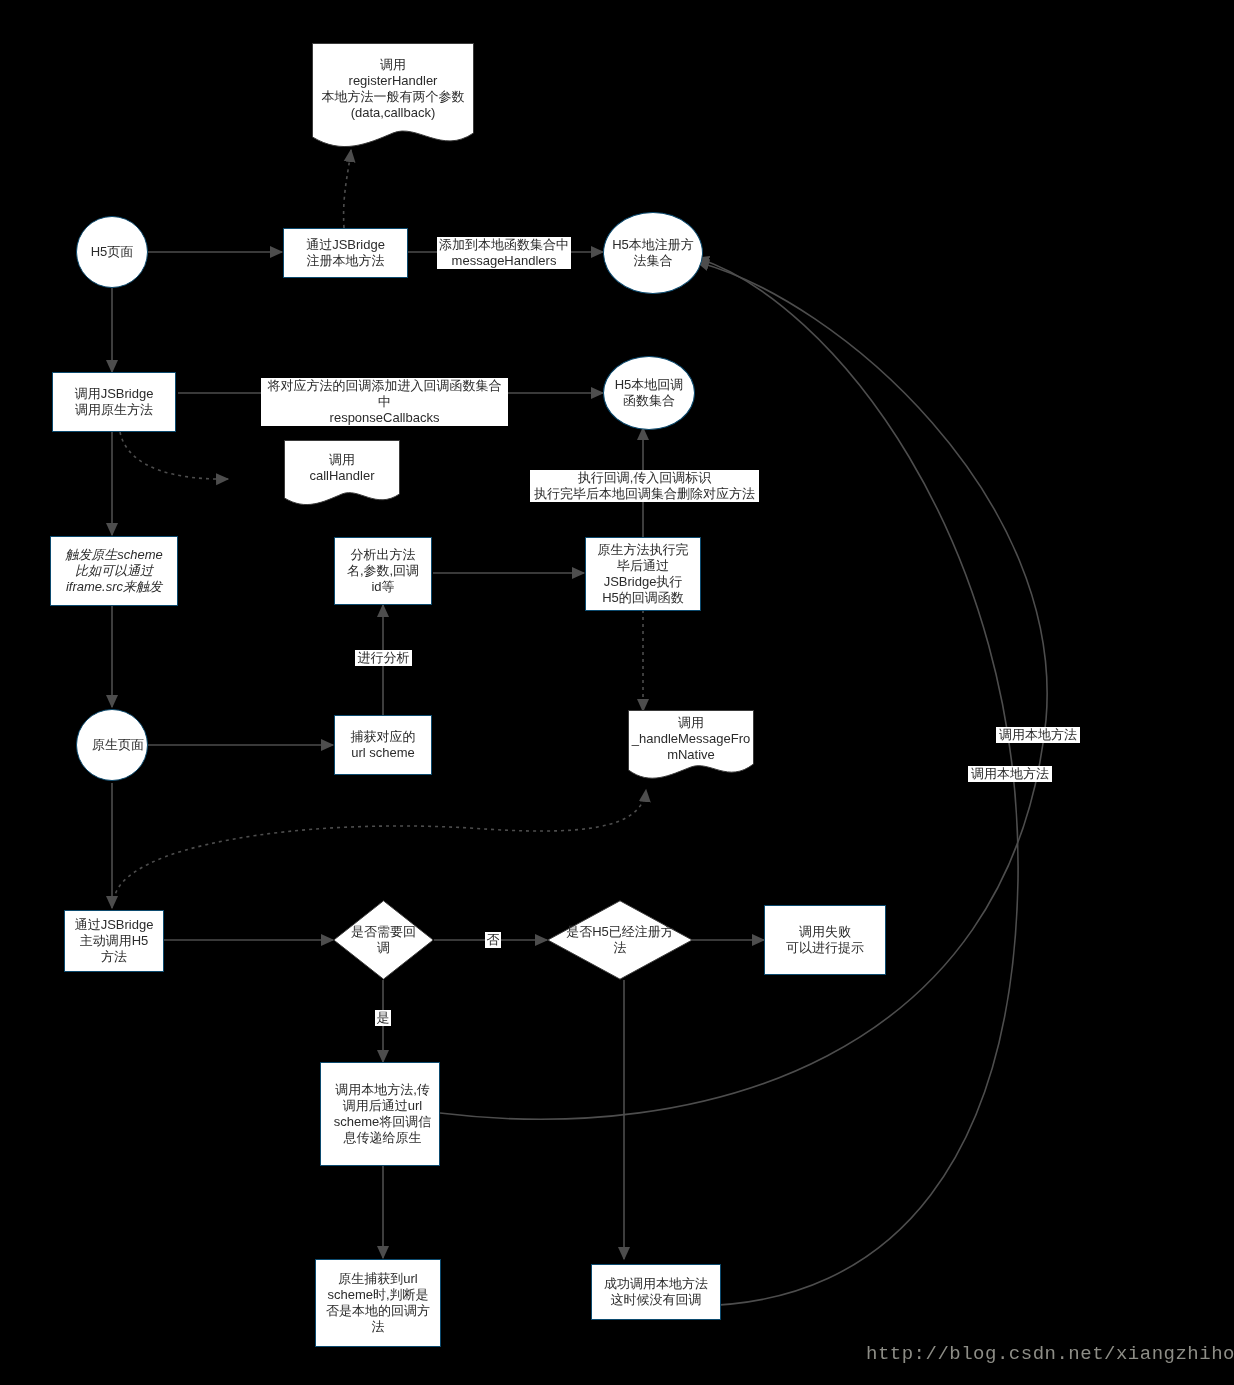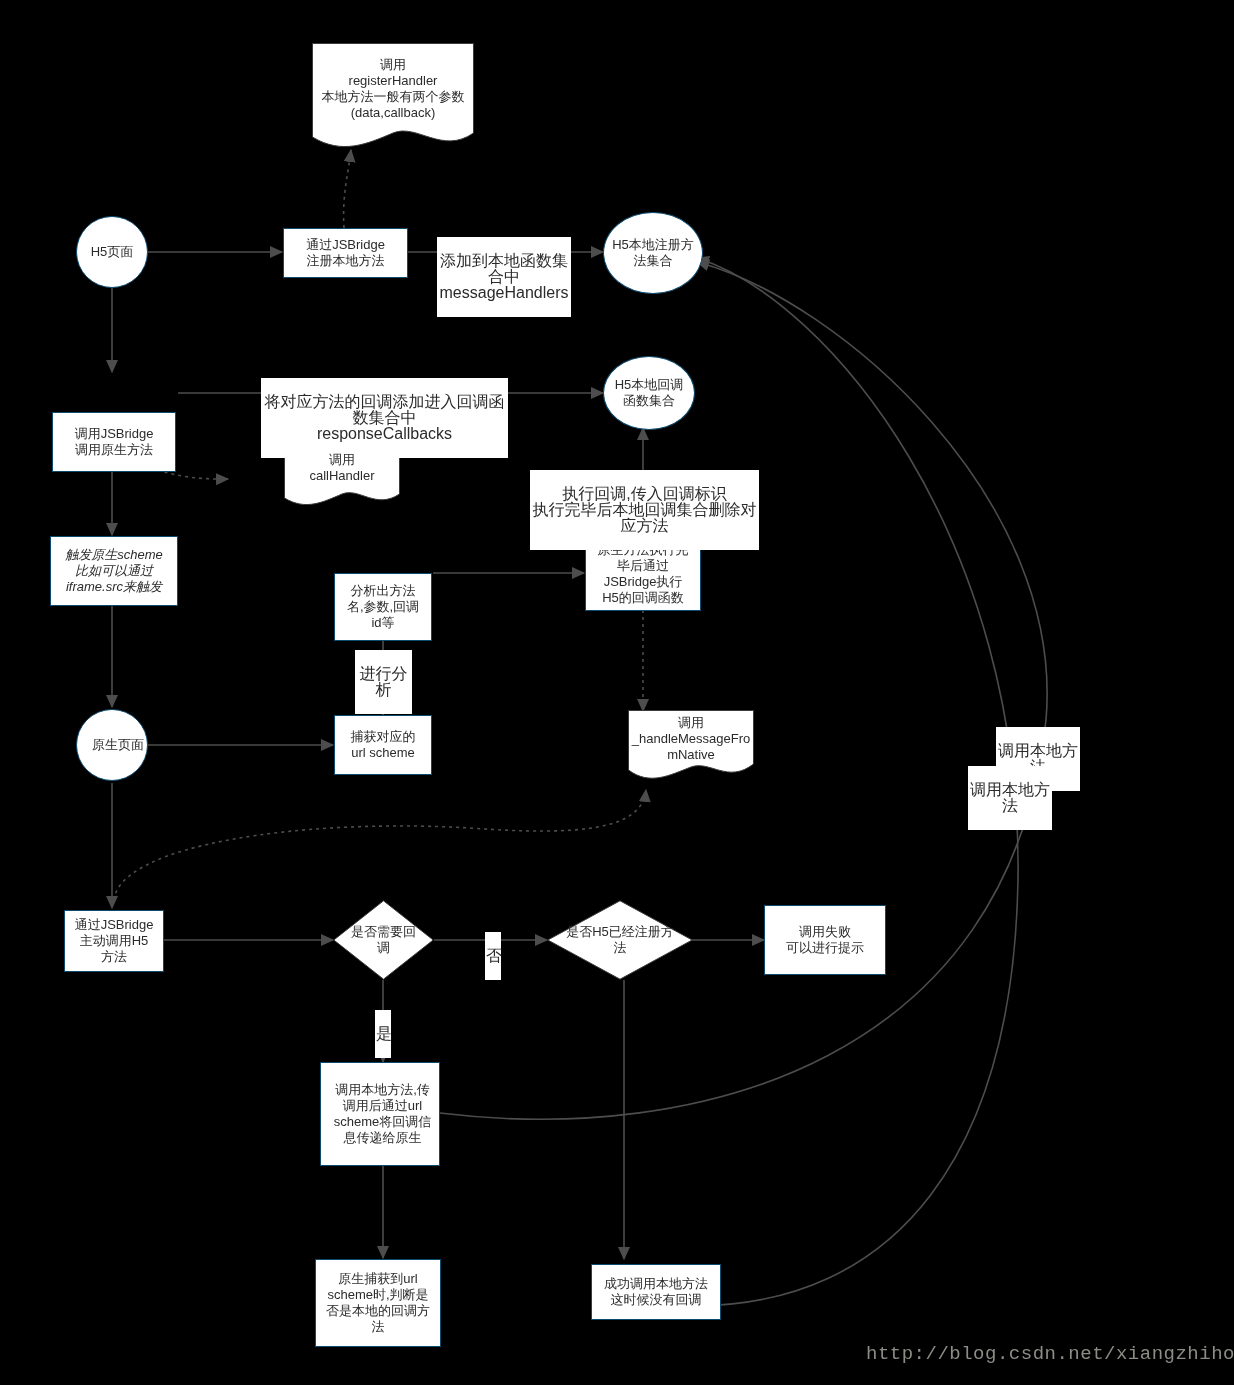--- a/index.html
+++ b/index.html
@@ -69,25 +69,25 @@
     position: relative;
     z-index: 2;
     width: 100%;
     text-align: center;
     white-space: pre-line;
   }
   .edge-label {
     position: absolute;
     background: #ffffff;
     color: #2b2b2b;
-    font-size: 16px;
+    font-size: 13px;
     line-height: 16px;
     text-align: center;
     white-space: pre-line;
-    padding: 16px 1px;
+    padding: 0 1px;
     box-sizing: border-box;
   }
   .watermark {
     position: absolute;
     color: #8d8d86;
     font-family: "Liberation Mono", "DejaVu Sans Mono", monospace;
     font-size: 19px;
     letter-spacing: 0.5px;
     white-space: nowrap;
   }
@@ -173,21 +173,21 @@
   <div class="node" style="left:283px; top:228px; width:125px; height:50px;">
     <span>通过JSBridge
 注册本地方法</span>
   </div>
 
   <div class="node circle" style="left:603px; top:212px; width:100px; height:82px;">
     <span>H5本地注册方
 法集合</span>
   </div>
 
-  <div class="node" style="left:52px; top:372px; width:124px; height:60px;margin-top:40px;">
+  <div class="node" style="left:52px; top:372px; width:124px; height:60px;">
     <span>调用JSBridge
 调用原生方法</span>
   </div>
 
   <div class="node doc" style="left:236px; top:440px; width:116px; height:66px;">
     <svg class="dia-shape" viewBox="0 0 116 66" preserveAspectRatio="none">
       <path d="M0.5 0.5 H115.5 V54 C92 70 75 47 58 54 C39 62 22 71 0.5 58 Z" fill="#ffffff" stroke="#3b3b3b" stroke-width="1"></path>
     </svg>
     <div class="doc-text" style="padding-bottom:10px;">调用
 callHandler</div>
@@ -197,21 +197,21 @@
     <span>H5本地回调
 函数集合</span>
   </div>
 
   <div class="node" style="left:50px; top:536px; width:128px; height:70px;font-style:italic;">
     <span>触发原生scheme
 比如可以通过
 iframe.src来触发</span>
   </div>
 
-  <div class="node" style="left:334px; top:537px; width:98px; height:68px;margin-top:36px;">
+  <div class="node" style="left:334px; top:537px; width:98px; height:68px;">
     <span>分析出方法
 名,参数,回调
 id等</span>
   </div>
 
   <div class="node" style="left:585px; top:537px; width:116px; height:74px;">
     <span>原生方法执行完
 毕后通过
 JSBridge执行
 H5的回调函数</span>

